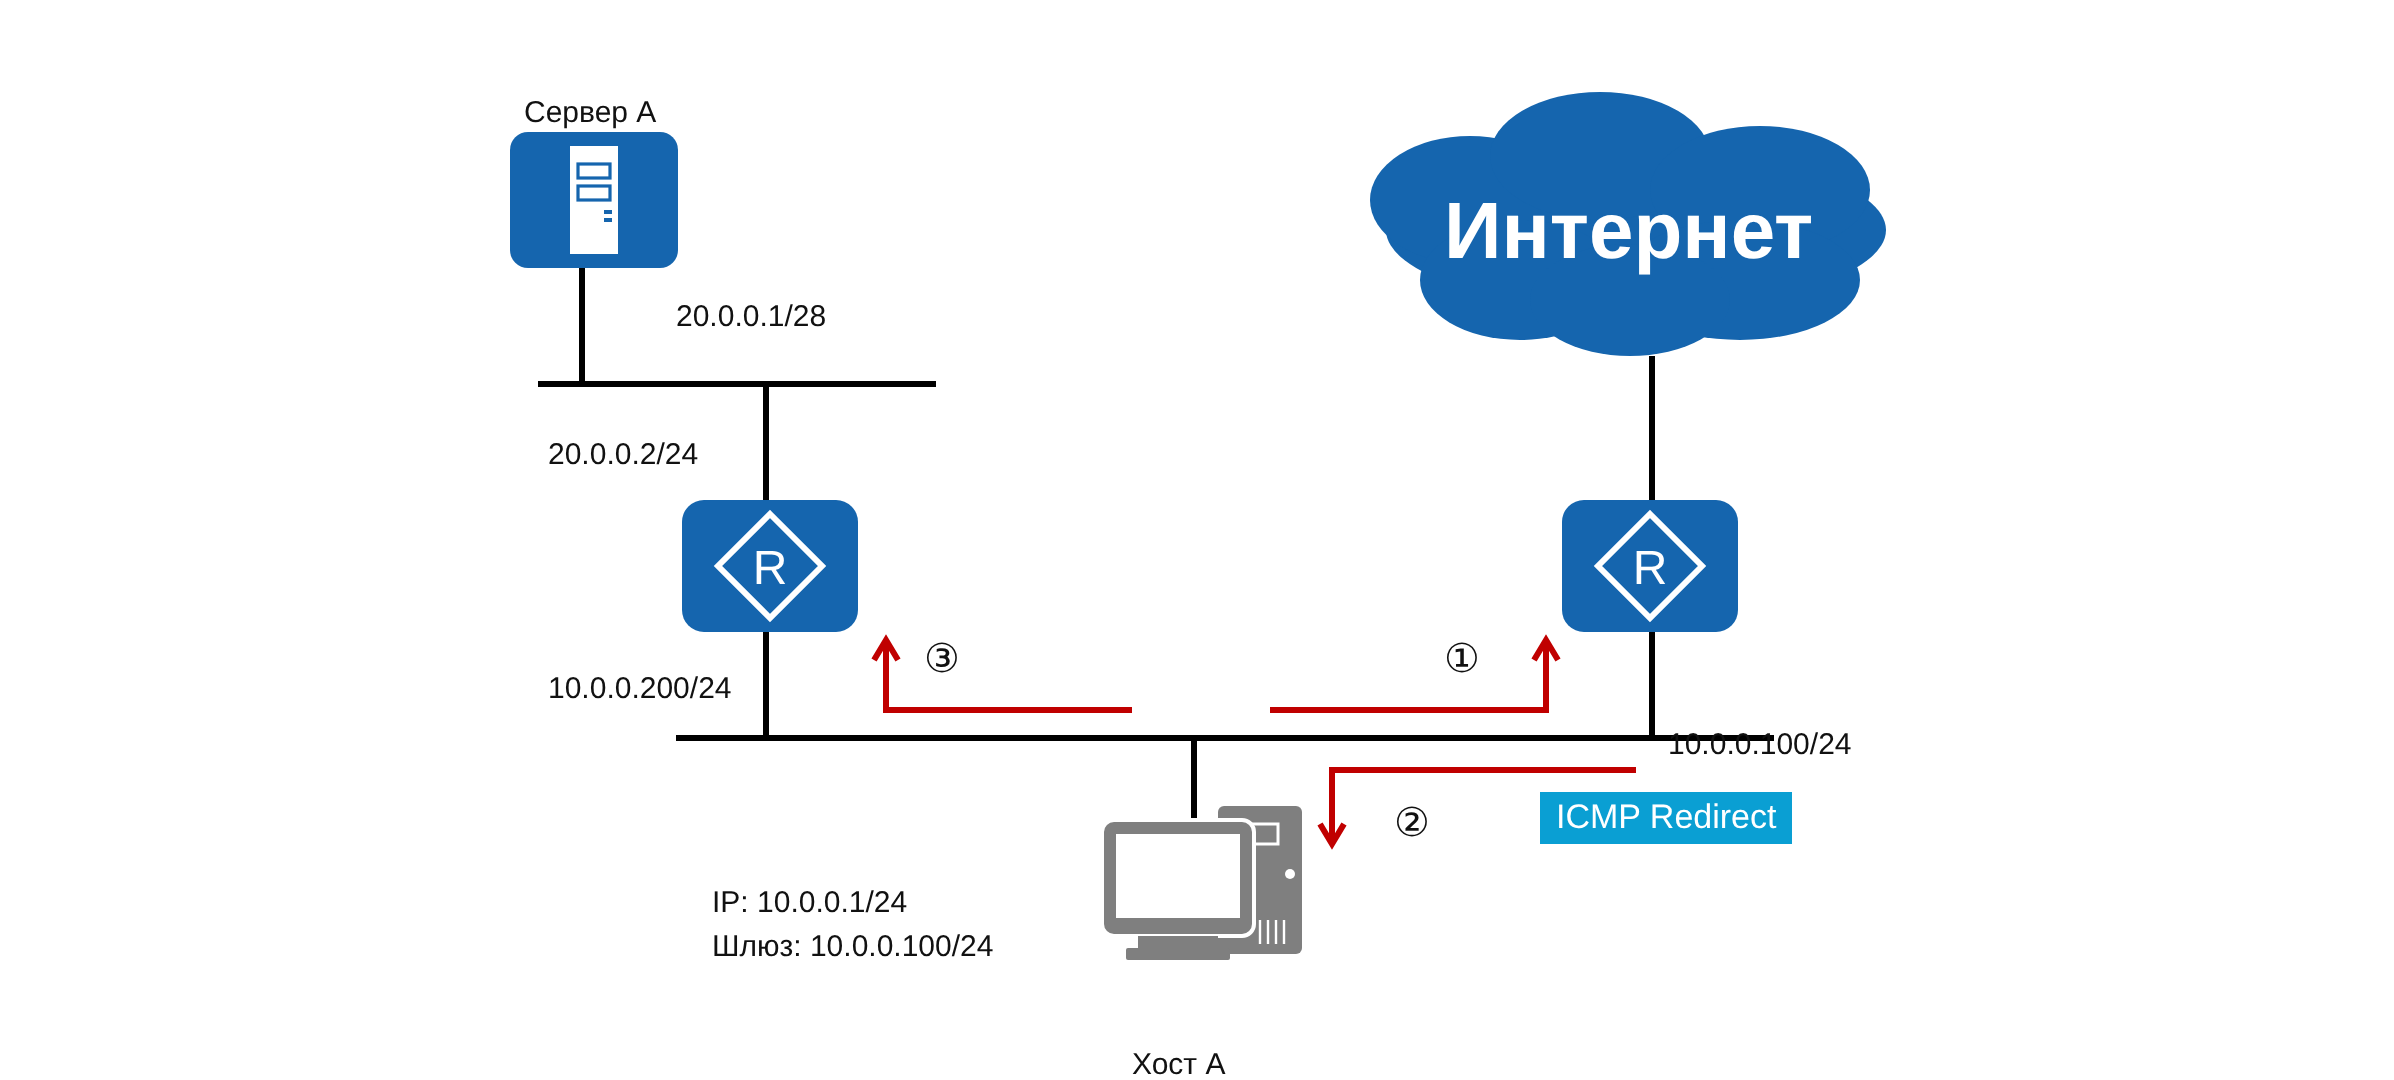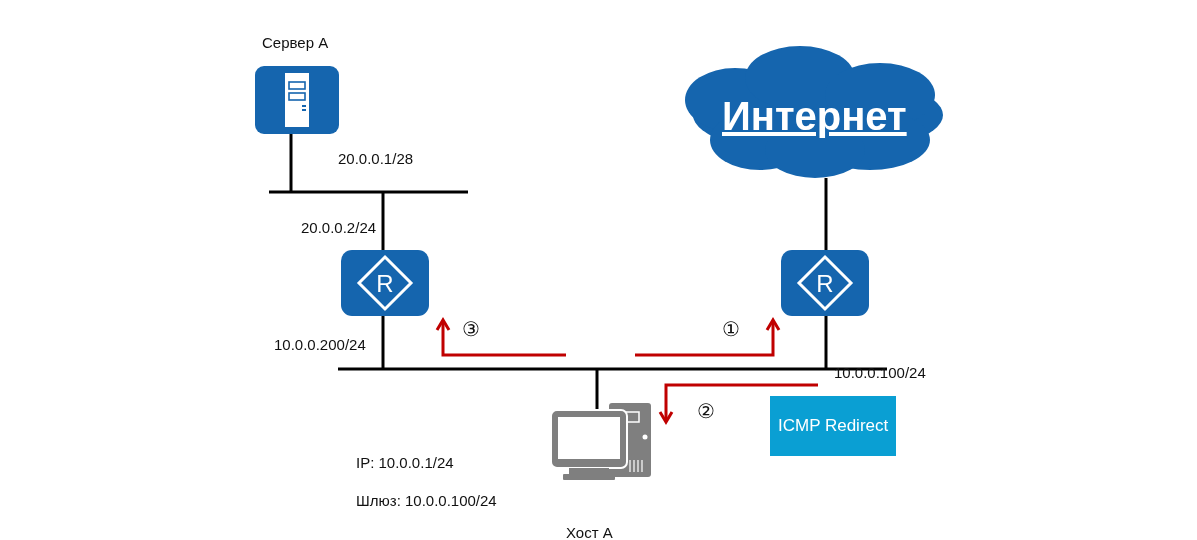--- a/index.html
+++ b/index.html
@@ -1,21 +1,21 @@
 <!DOCTYPE html>
 <html><head>
 <meta charset="utf-8">
 <style>
   html, body { margin:0; padding:0; background:#ffffff; }
   body { width:1197px; height:540px; position:relative; overflow:hidden; font-family:"Liberation Sans", sans-serif; }
   svg { position:absolute; left:0; top:0; }
   .lbl { position:absolute; font-size:15px; color:#111; white-space:nowrap; line-height:18px; }
   .num { position:absolute; font-family:"DejaVu Serif", serif; font-size:20px; color:#111; line-height:22px; }
   .cloud-text { position:absolute; font-weight:bold; font-size:40px; color:#ffffff; white-space:nowrap; line-height:44px; }
-  .badge { position:absolute; background:#0a9fd3; color:#ffffff; font-size:17px; padding:20px 8px; line-height:20px; }
+  .badge { position:absolute; background:#0a9fd3; color:#ffffff; font-size:17px; padding:3px 8px; line-height:20px; }
 </style>
 </head>
 <body>
 
 <svg width="1197" height="540" viewBox="0 0 1197 540">
 
   <line x1="269" y1="192" x2="468" y2="192" stroke="#000" stroke-width="3"></line>
 
   <line x1="291" y1="133" x2="291" y2="192" stroke="#000" stroke-width="3"></line>
 
@@ -85,28 +85,28 @@
     <polyline points="635,355 773,355 773,322"></polyline>
     <polyline points="767,330 773,320 779,330"></polyline>
   </g>
 
   <g fill="none" stroke="#c00000" stroke-width="3">
     <polyline points="818,385 666,385 666,420"></polyline>
     <polyline points="660,412 666,422 672,412"></polyline>
   </g>
 </svg>
 
-<div class="lbl" style="left:262px;top:34px;">Сервер А</div>
+<div class="lbl" style="left:262px;top:48px;">Сервер А</div>
 <div class="lbl" style="left:338px;top:150px;">20.0.0.1/28</div>
-<div class="lbl" style="left:301px;top:219px;">20.0.0.2/24</div>
+<div class="lbl" style="left:274px;top:219px;">20.0.0.2/24</div>
 <div class="lbl" style="left:274px;top:336px;text-align:right;">10.0.0.200/24</div>
 <div class="lbl" style="left:834px;top:336px;margin-top:28px;">10.0.0.100/24</div>
-<div class="cloud-text" style="left:722px;top:94px;text-decoration:underline;">Интернет</div>
+<div class="cloud-text" style="left:722px;top:94px;">Интернет</div>
 
 <div class="num" style="left:462px;top:318px;">③</div>
 <div class="num" style="left:722px;top:318px;">①</div>
 <div class="num" style="left:697px;top:400px;">②</div>
 
 <div class="badge" style="left:770px;top:396px;">ICMP Redirect</div>
 
-<div class="lbl" style="left:356px;top:454px;">IP: 10.0.0.1/24</div>
-<div class="lbl" style="left:356px;top:465px;margin-top:27px;">Шлюз: 10.0.0.100/24</div>
+<div class="lbl" style="left:356px;top:443px;">IP: 10.0.0.1/24</div>
+<div class="lbl" style="left:356px;top:465px;">Шлюз: 10.0.0.100/24</div>
 <div class="lbl" style="left:566px;top:500px;margin-top:24px;">Хост А</div>
 
 </body></html>

